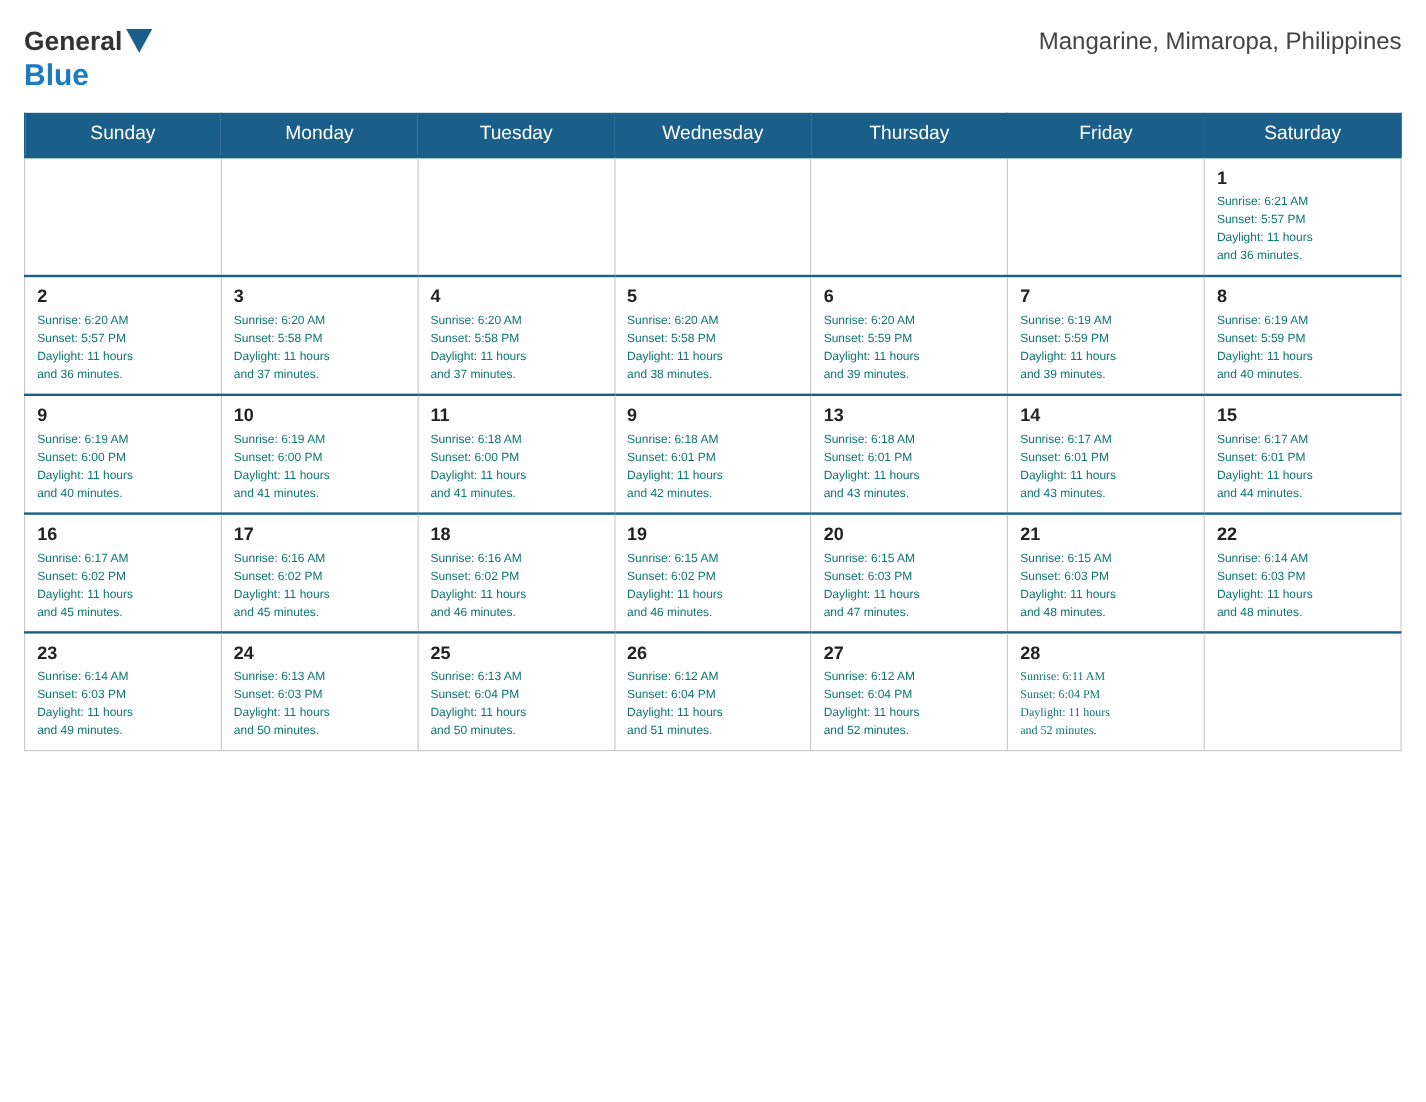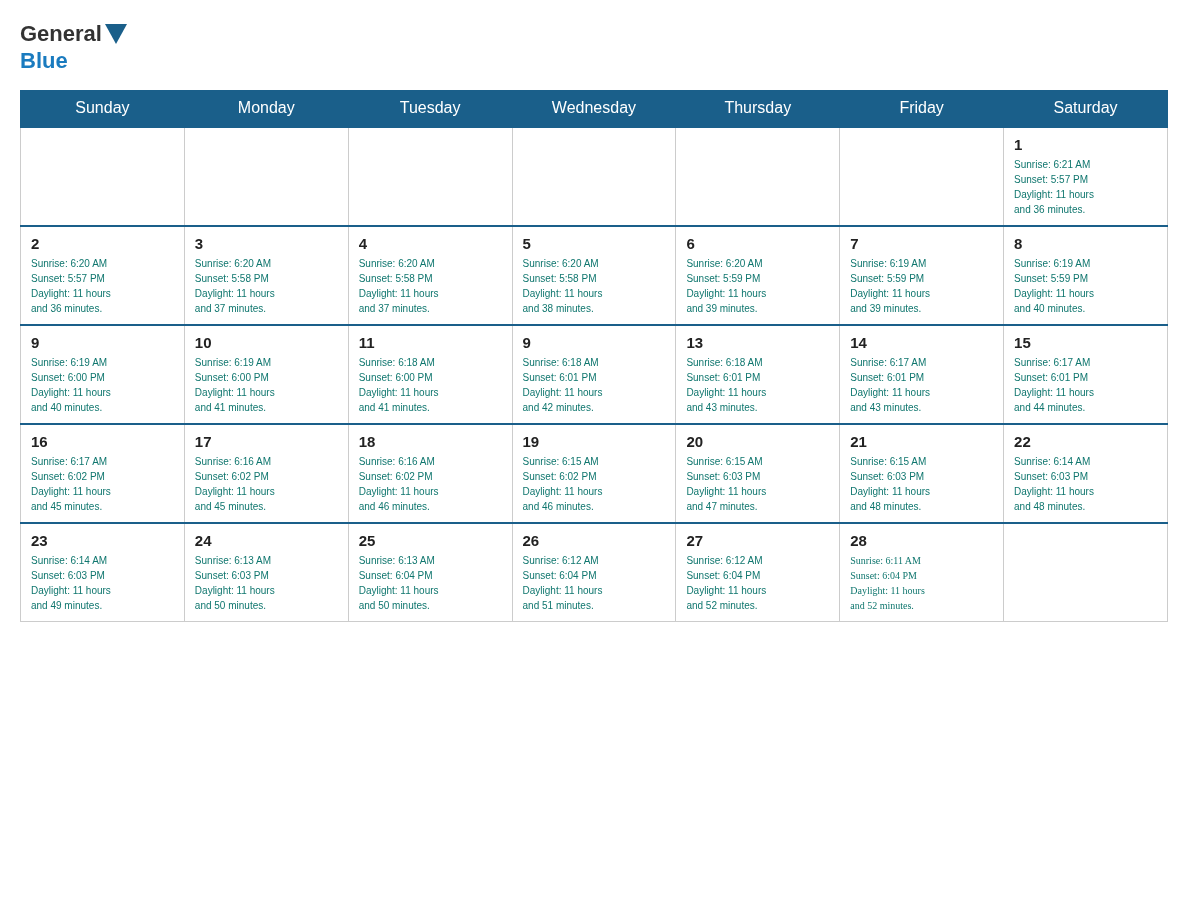--- a/index.html
+++ b/index.html
@@ -21,21 +21,21 @@
       align-items: center;
       gap: 4px;
       justify-content: center;
     }
     .logo-text-general {
       font-size: 22px;
       font-weight: bold;
       color: #333;
     }
     .logo-text-blue {
-      font-size: 22px;
+      font-size: 25px;
       font-weight: bold;
       color: #1a7bbf;
     }
     .logo-group {
       display: flex;
       flex-direction: column;
     }
     .logo-top {
       display: flex;
       align-items: center;
@@ -114,20 +114,21 @@
             <polygon points="11,20 0,0 22,0" fill="#1a5f8a"></polygon>
           </svg>
         </div>
       </div>
       <div>
         <span class="logo-text-blue">Blue</span>
       </div>
     </div>
   </div>
   <div class="title-group">
+    <div class="location-title">Mangarine, Mimaropa, Philippines</div>
   </div>
 </div>
 
 <table class="calendar-table">
   <thead>
     <tr>
     <th>Sunday</th>
         <th>Monday</th>
         <th>Tuesday</th>
         <th>Wednesday</th>

